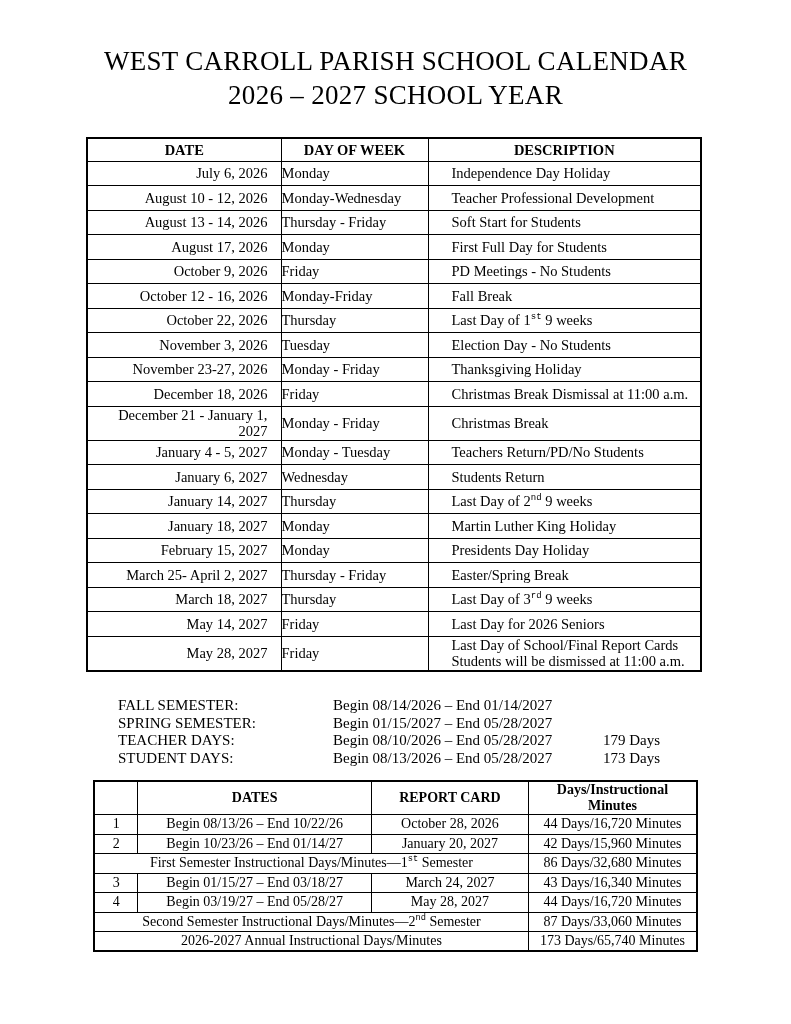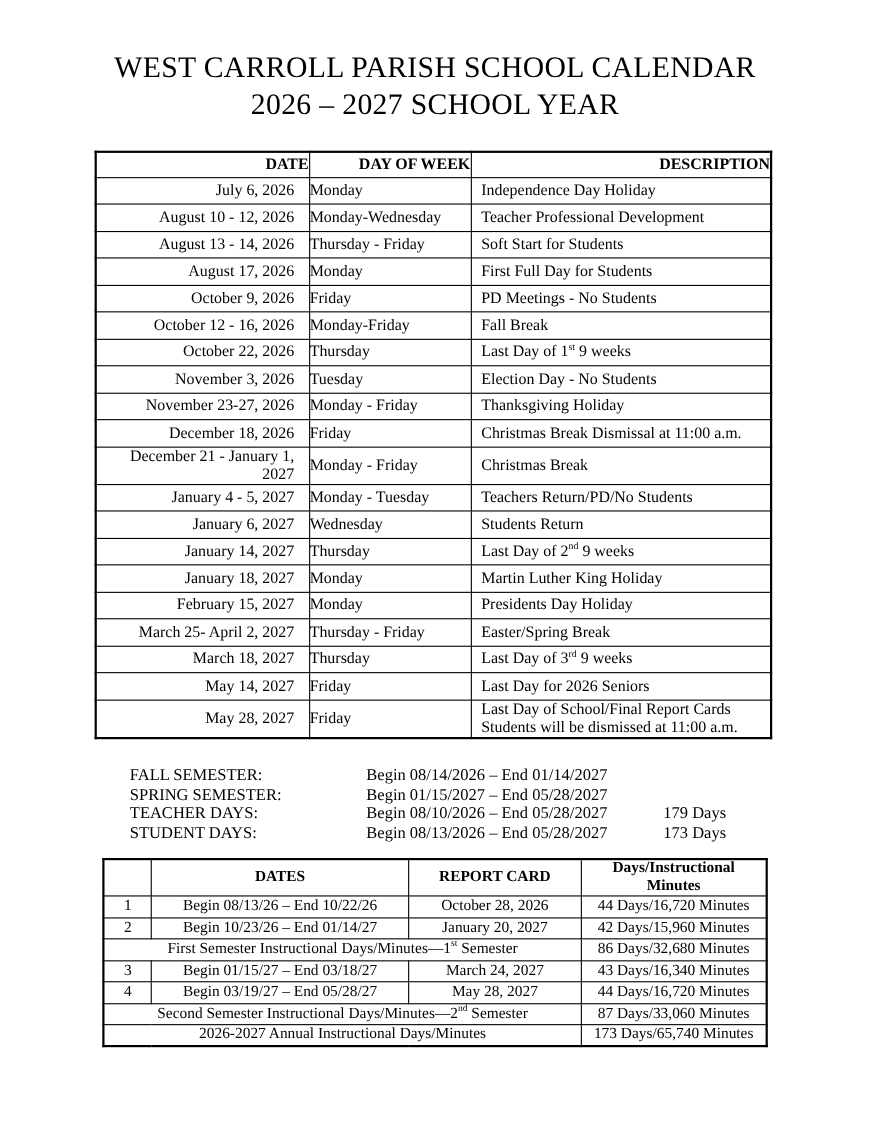--- a/index.html
+++ b/index.html
@@ -14,47 +14,47 @@
     overflow: hidden;
   }
   .title-block {
     padding-top: 44px;
     text-align: center;
     font-weight: normal;
     font-size: 27px;
     line-height: 34px;
     letter-spacing: 0.3px;
   }
-  sup { font-size: 0.62em; vertical-align: super; line-height: 0; }
+  sup { font-size: 0.62em; vertical-align: super; line-height: 0; font-family: Liberation Mono, monospace; }
 
   
   .cal-table {
     position: absolute;
     left: 86px;
     top: 137px;
     width: 614px;
     border-collapse: collapse;
     table-layout: fixed;
     font-size: 14.5px;
     border: 2px solid #000;
   }
   .cal-table th, .cal-table td {
     border: 1.5px solid #000;
     vertical-align: middle;
     line-height: 16.5px;
   }
   .cal-table thead tr { height: 23px; }
   .cal-table tbody tr { height: 24.5px; }
-  .cal-table th { font-weight: bold; text-align: right; font-size: 14.5px; }
+  .cal-table th { font-weight: bold; text-align: center; font-size: 14.5px; }
   .col-date { width: 194px; }
   .col-day  { width: 147px; }
   .col-desc { width: 273px; }
   .td-date { text-align: right; padding-right: 13px; }
   .td-day  { text-align: left; }
-  .td-desc { text-align: left; padding-left: 9px; padding-right: 3px; white-space: pre-line; }
+  .td-desc { text-align: left; padding-left: 23px; padding-right: 3px; white-space: pre-line; }
 
   
   .summary {
     position: absolute;
     left: 118px;
     top: 697px;
     font-size: 15px;
     line-height: 17.5px;
   }
   .summary-row {

